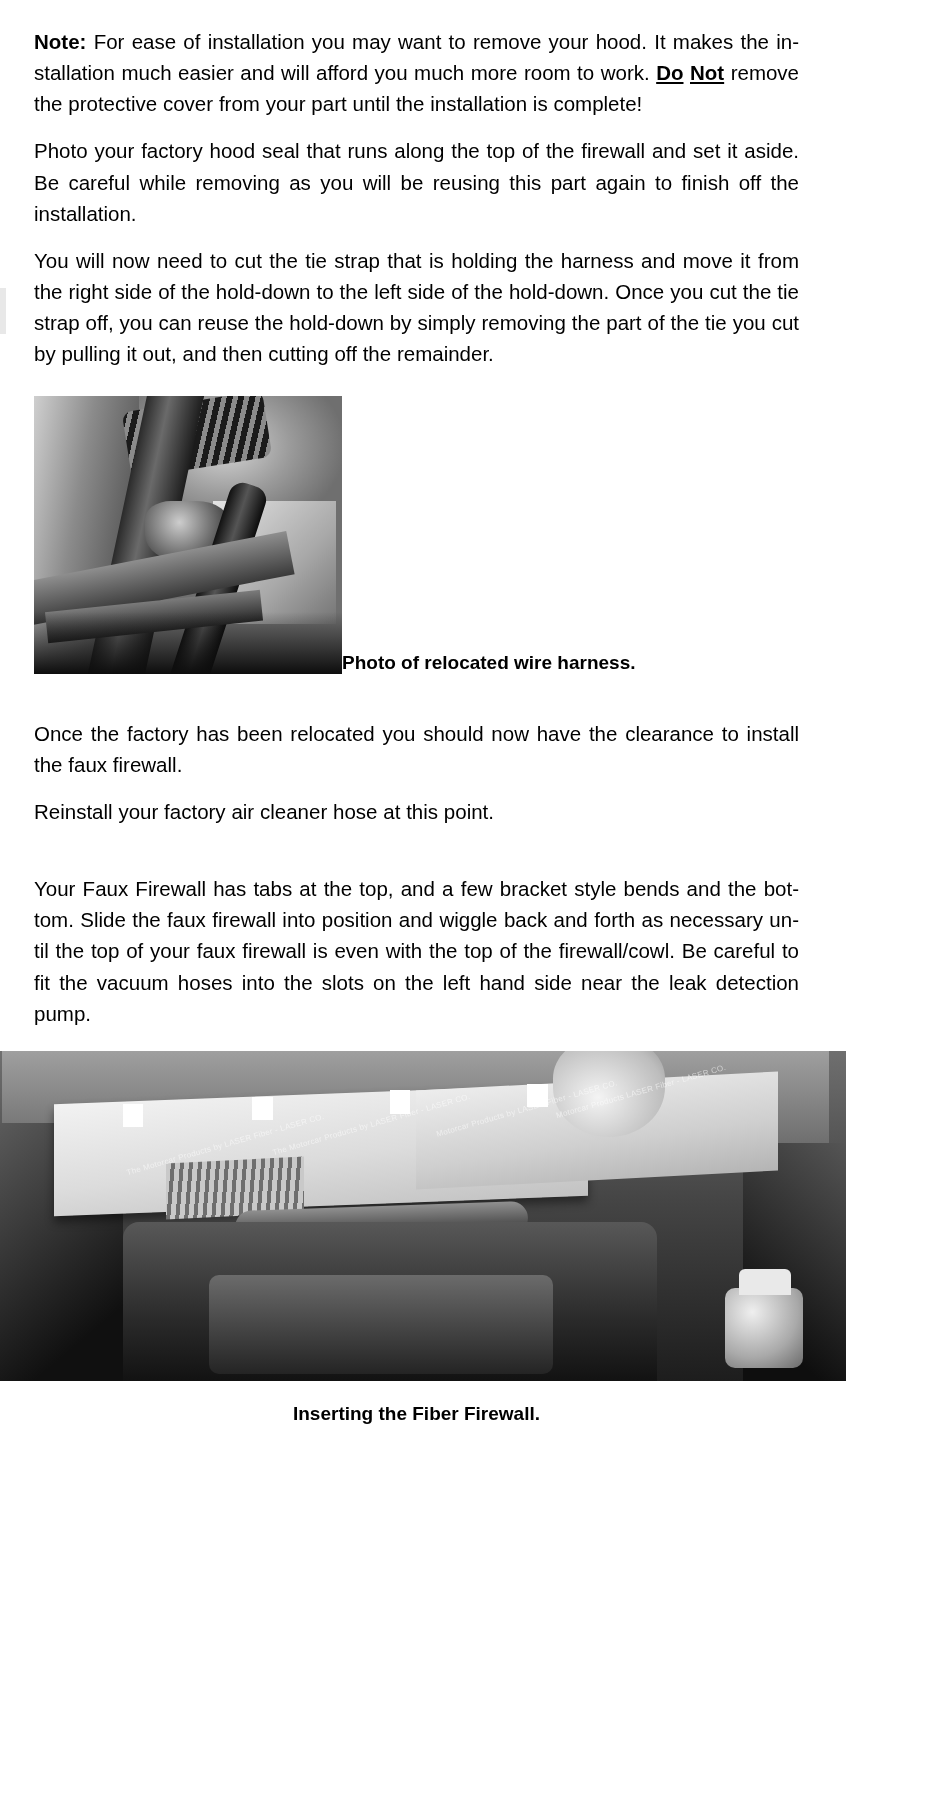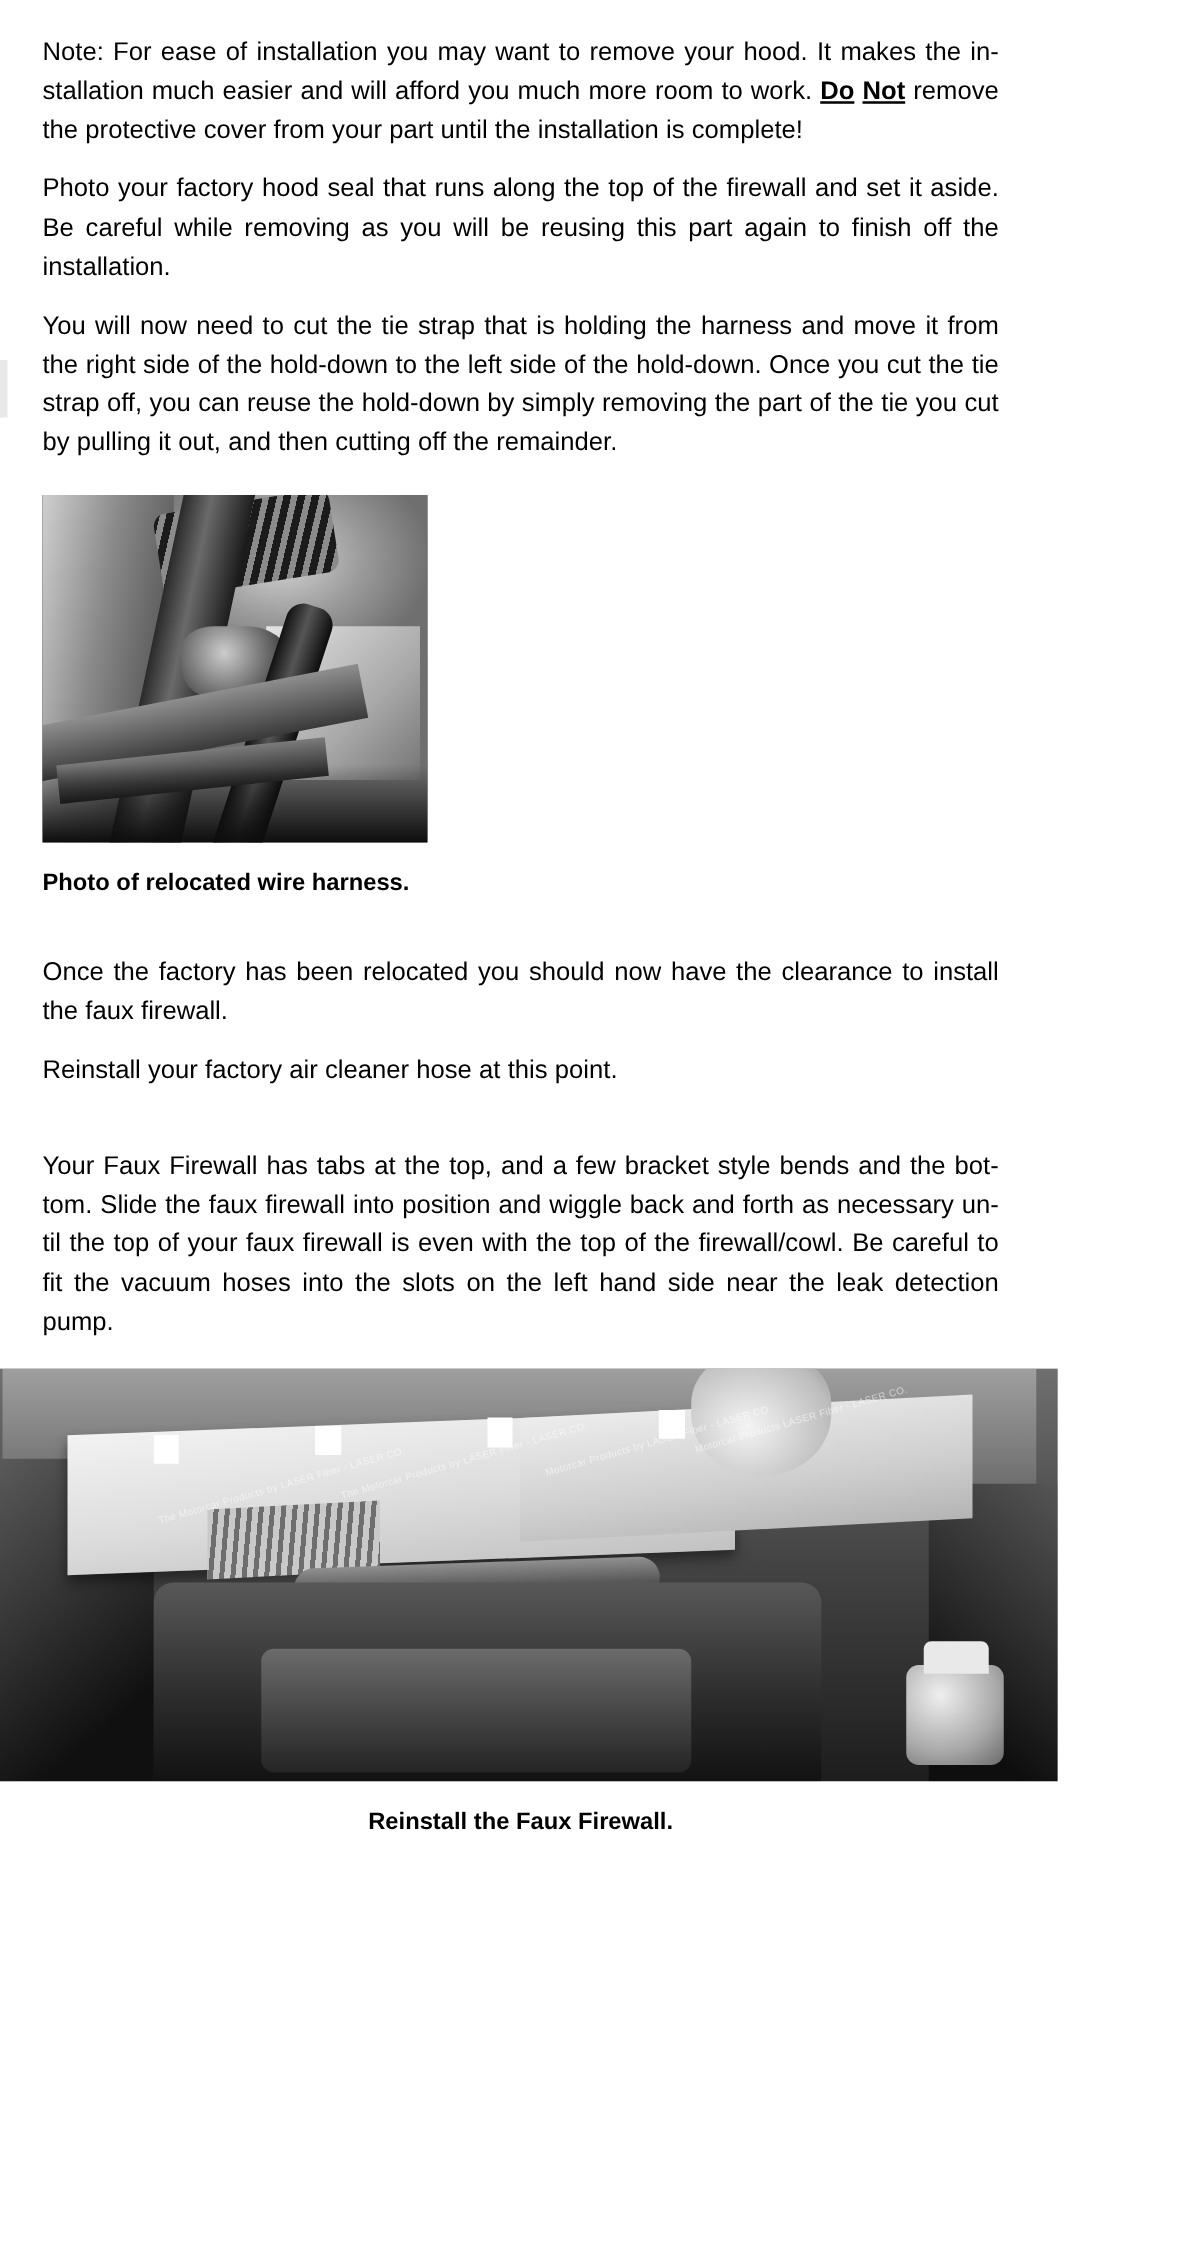--- a/index.html
+++ b/index.html
@@ -23,31 +23,31 @@
   }
   p.para {
     font-size: 20.5px;
     line-height: 1.52;
     margin: 0 0 16px 0;
     text-align: justify;
     text-justify: inter-word;
     word-spacing: 0.1px;
   }
   p.para:last-child { margin-bottom: 0; }
-  .b { font-weight: normal; }
+  .b { font-weight: bold; }
   .bu { font-weight: bold; text-decoration: underline; }
   .spacer-md { height: 30px; }
   .spacer-lg { height: 44px; }
 
   
   .fig1-wrap {
     margin: 26px 0 0 0;
     display: flex;
-    flex-direction: column;
-    align-items: flex-start;
+    flex-direction: row;
+    align-items: flex-end;
   }
   .fig1 {
     width: 308px;
     height: 278px;
     position: relative;
     overflow: hidden;
     background: #6d6d6d;
   }
   .fig1 .sky {
     position: absolute; left: 0; top: 0; width: 100%; height: 100%;
@@ -268,16 +268,16 @@
       <div class="res-cap"></div>
       <div class="wm w1">The Motorcar Products
 by LASER Fiber - LASER CO.</div>
       <div class="wm w2">The Motorcar Products
 by LASER Fiber - LASER CO.</div>
       <div class="wm w3">Motorcar Products
 by LASER Fiber - LASER CO.</div>
       <div class="wm w4">Motorcar Products
 LASER Fiber - LASER CO.</div>
     </div>
-    <div class="cap">Reinstall the Faux Firewall.</div>
+    <div class="cap">Inserting the Fiber Firewall.</div>
   </div>
 
 </div>
 
 </body></html>

